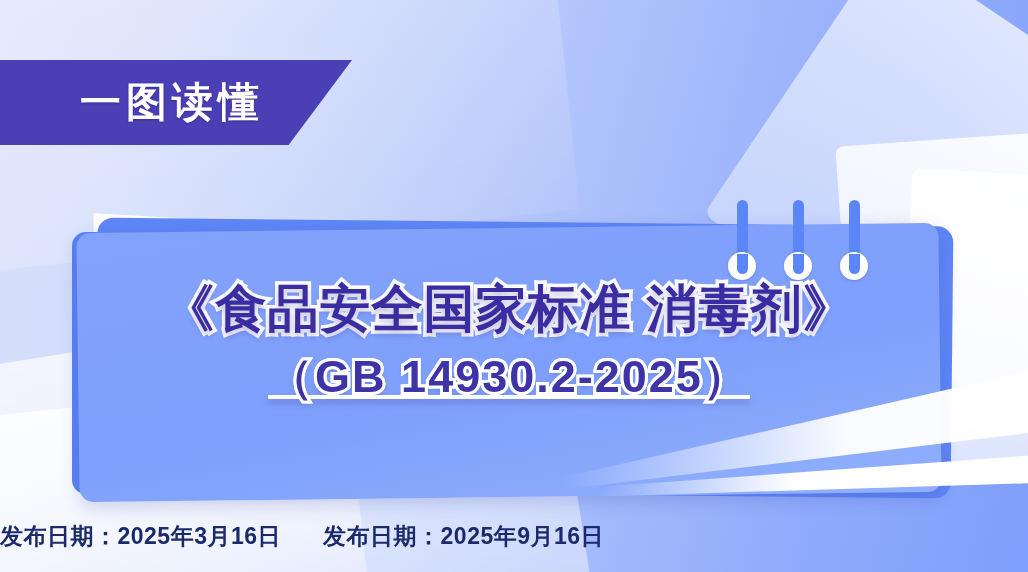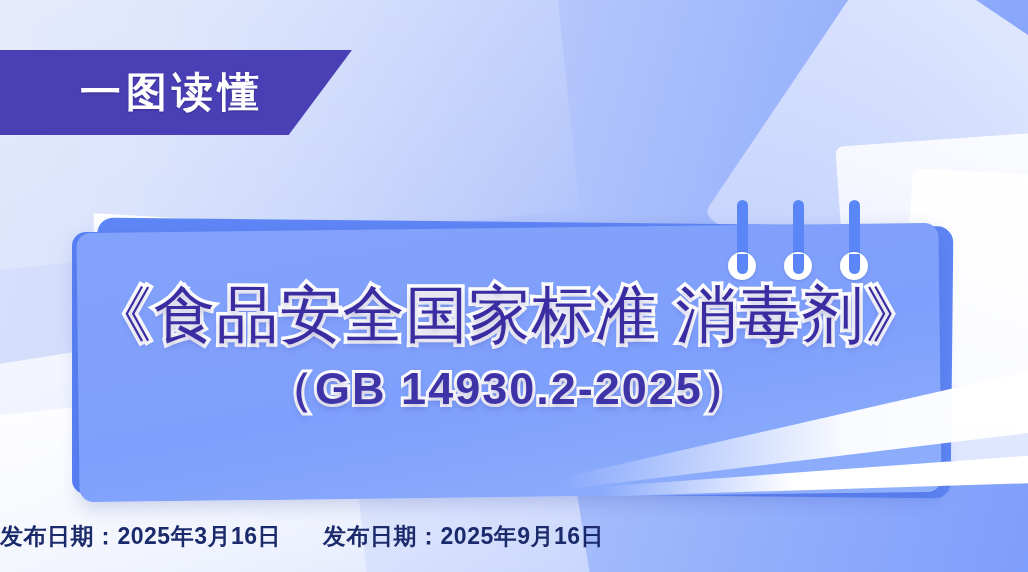--- a/index.html
+++ b/index.html
@@ -98,21 +98,21 @@
     width: 420px;
     height: 240px;
     background: linear-gradient(180deg, rgba(255,255,255,0.85), rgba(255,255,255,0.25));
     transform: rotate(-6deg);
   }
 
   
   .banner {
     position: absolute;
     left: 0;
-    top: 50px;
+    top: 60px;
     width: 352px;
     height: 85px;
     background: #4a3fb5;
     clip-path: polygon(0 0, 100% 0, 82% 100%, 0 100%);
     display: flex;
     align-items: center;
     box-shadow: 0 3px 8px rgba(40,30,110,0.28);
   }
   .banner-text {
     color: #ffffff;
@@ -239,40 +239,41 @@
 
   
   .headline-wrap {
     position: absolute;
     left: 78px;
     top: 280px;
     width: 862px;
     text-align: center;
   }
   .headline {
-    font-size: 62px;
-    font-weight: normal;
+    font-size: 51px;
+    font-weight: bold;
     line-height: 1.12;
     color: #3a2da2;
     letter-spacing: 1px;
     white-space: nowrap;
     -webkit-text-stroke: 7px #ffffff;
     paint-order: stroke fill;
     text-shadow: 0 4px 6px rgba(45,35,130,0.30);
   }
   .subline {
     margin-top: 10px;
     font-size: 45px;
     font-weight: bold;
     color: #3f33a8;
     letter-spacing: 2px;
     white-space: nowrap;
     -webkit-text-stroke: 6px #ffffff;
     paint-order: stroke fill;
     text-shadow: 0 4px 6px rgba(45,35,130,0.28);
+    text-decoration: underline;
   }
 
   
   .dates {
     position: absolute;
     left: 0;
     top: 521px;
     width: 1028px;
     display: flex;
     gap: 42px;

